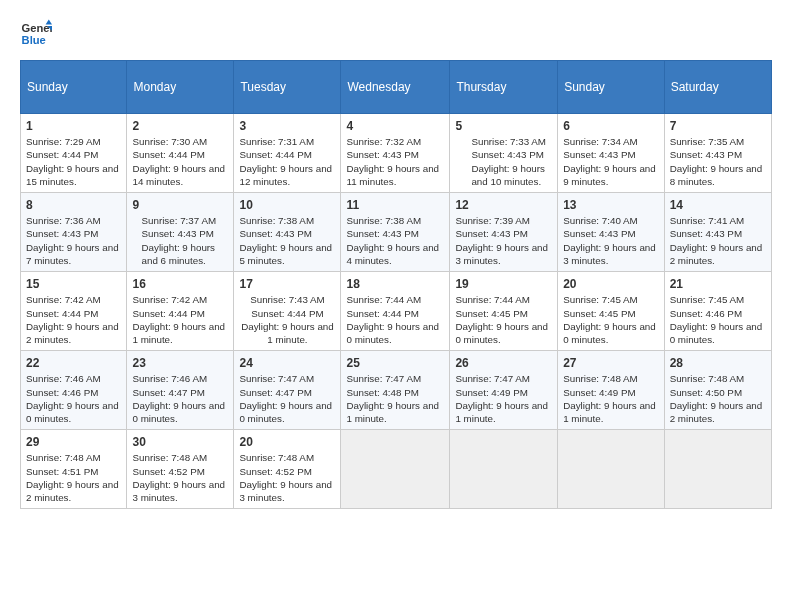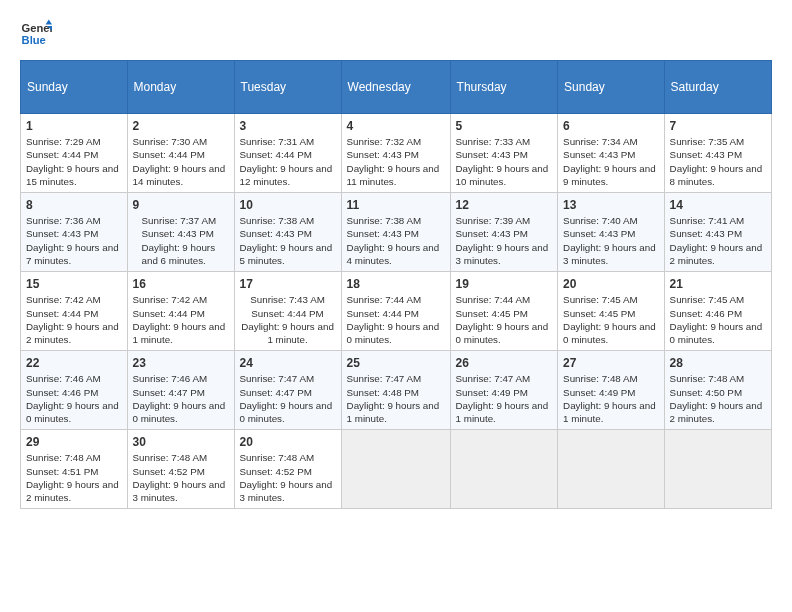--- a/index.html
+++ b/index.html
@@ -140,21 +140,21 @@
 Daylight: 9 hours and 12 minutes.</div>
           </td>
           <td>
             <span class="day-num">4</span>
             <div class="day-info" style="white-space: pre-line;">Sunrise: 7:32 AM
 Sunset: 4:43 PM
 Daylight: 9 hours and 11 minutes.</div>
           </td>
           <td>
             <span class="day-num">5</span>
-            <div class="day-info" style="white-space: pre-line;">Sunrise: 7:33 AM
+            <div class="day-info" style="white-space: pre-line; margin-left: 16px;">Sunrise: 7:33 AM
 Sunset: 4:43 PM
 Daylight: 9 hours and 10 minutes.</div>
           </td>
           <td>
             <span class="day-num">6</span>
             <div class="day-info" style="white-space: pre-line;">Sunrise: 7:34 AM
 Sunset: 4:43 PM
 Daylight: 9 hours and 9 minutes.</div>
           </td>
           <td>

